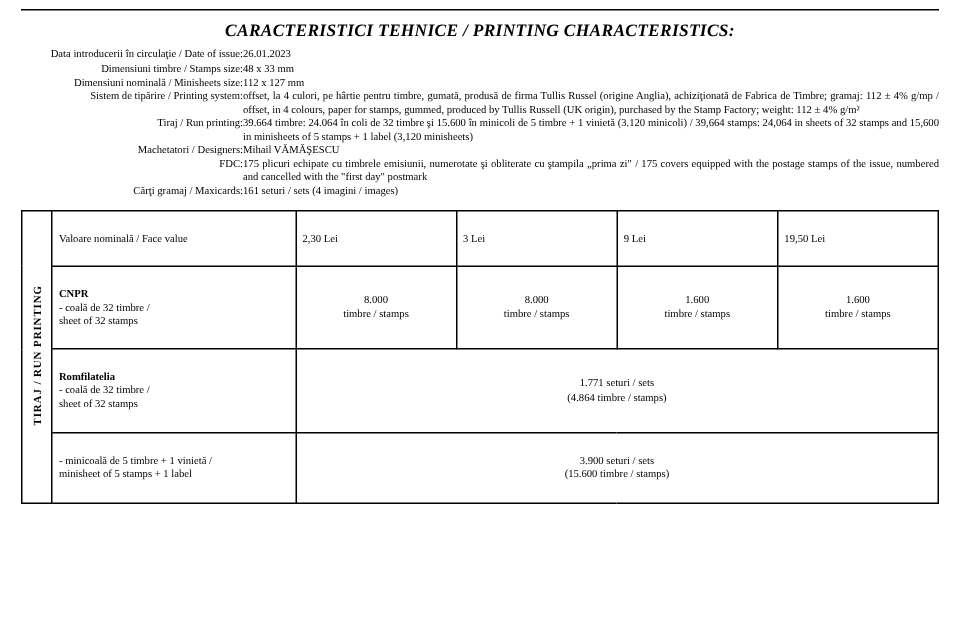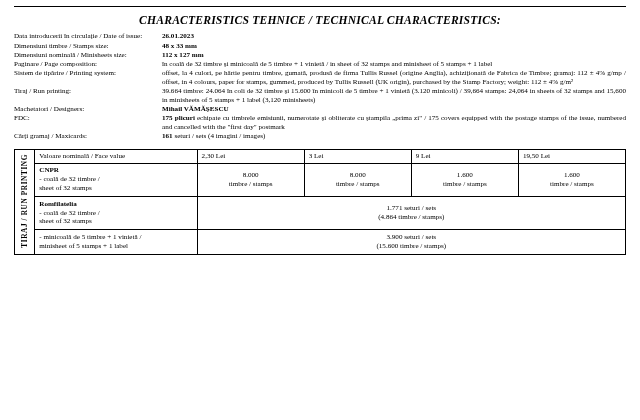--- a/index.html
+++ b/index.html
@@ -38,44 +38,44 @@
     border-collapse: collapse;
     font-size: 7.1px;
     line-height: 1.22;
   }
   table.specs td {
     vertical-align: top;
     padding: 0.3px 0;
   }
   td.lbl {
     width: 148px;
-    text-align: left;
+    text-align: right;
     padding-right: 5px;
     white-space: nowrap;
   }
   td.val {
     text-align: justify;
     text-justify: inter-word;
   }
-  .b { font-weight: bold; }
+  .b { font-weight: normal; }
   .just { text-align: justify; }
 
   
   .tbl-wrap {
     margin-top: 8px;
   }
   table.runtab {
     border-collapse: collapse;
     width: 100%;
     font-size: 7.1px;
     table-layout: fixed;
   }
   table.runtab td, table.runtab th {
     border: 1px solid #000;
-    padding: 2px 4px;
+    padding: 14px 4px;
     vertical-align: middle;
     font-weight: normal;
   }
   .vert-cell {
     width: 17px;
     text-align: center;
     padding: 0 !important;
   }
   .vert-txt {
     writing-mode: vertical-rl;
@@ -107,39 +107,35 @@
   .col-face { width: 135px; }
   .col-v { width: 86px; }
 </style>
 </head>
 <body>
 
 <div class="page">
 
   <div class="top-rule"></div>
 
-  <div class="doc-title">CHARACTERISTICS TEHNICE / TECHNICAL CHARACTERISTICS:</div>
+  <div class="doc-title">CARACTERISTICI TEHNICE / PRINTING CHARACTERISTICS:</div>
 
   <table class="specs">
     <tbody>
       <tr>
         <td class="lbl">Data introducerii în circulaţie / Date of issue:</td>
         <td class="val"><span class="b">26.01.2023</span><span></span></td>
       </tr>
       <tr>
         <td class="lbl">Dimensiuni timbre / Stamps size:</td>
         <td class="val"><span class="b">48 x 33 mm</span><span></span></td>
       </tr>
       <tr>
         <td class="lbl">Dimensiuni nominală / Minisheets size:</td>
         <td class="val"><span class="b">112 x 127 mm</span><span></span></td>
-      </tr>
-      <tr>
-        <td class="lbl">Paginare / Page composition:</td>
-        <td class="val just"><span class="b"></span><span>în coală de 32 timbre şi minicoală de 5 timbre + 1 vinietă / in sheet of 32 stamps and minisheet of 5 stamps + 1 label</span></td>
       </tr>
       <tr>
         <td class="lbl">Sistem de tipărire / Printing system:</td>
         <td class="val just"><span class="b"></span><span>offset, la 4 culori, pe hârtie pentru timbre, gumată, produsă de firma Tullis Russel (origine Anglia), achiziţionată de Fabrica de Timbre; gramaj: 112 ± 4% g/mp / offset, in 4 colours, paper for stamps, gummed, produced by Tullis Russell (UK origin), purchased by the Stamp Factory; weight: 112 ± 4% g/m²</span></td>
       </tr>
       <tr>
         <td class="lbl">Tiraj / Run printing:</td>
         <td class="val just"><span class="b"></span><span>39.664 timbre: 24.064 în coli de 32 timbre şi 15.600 în minicoli de 5 timbre + 1 vinietă (3.120 minicoli) / 39,664 stamps: 24,064 in sheets of 32 stamps and 15,600 in minisheets of 5 stamps + 1 label (3,120 minisheets)</span></td>
       </tr>
       <tr>

